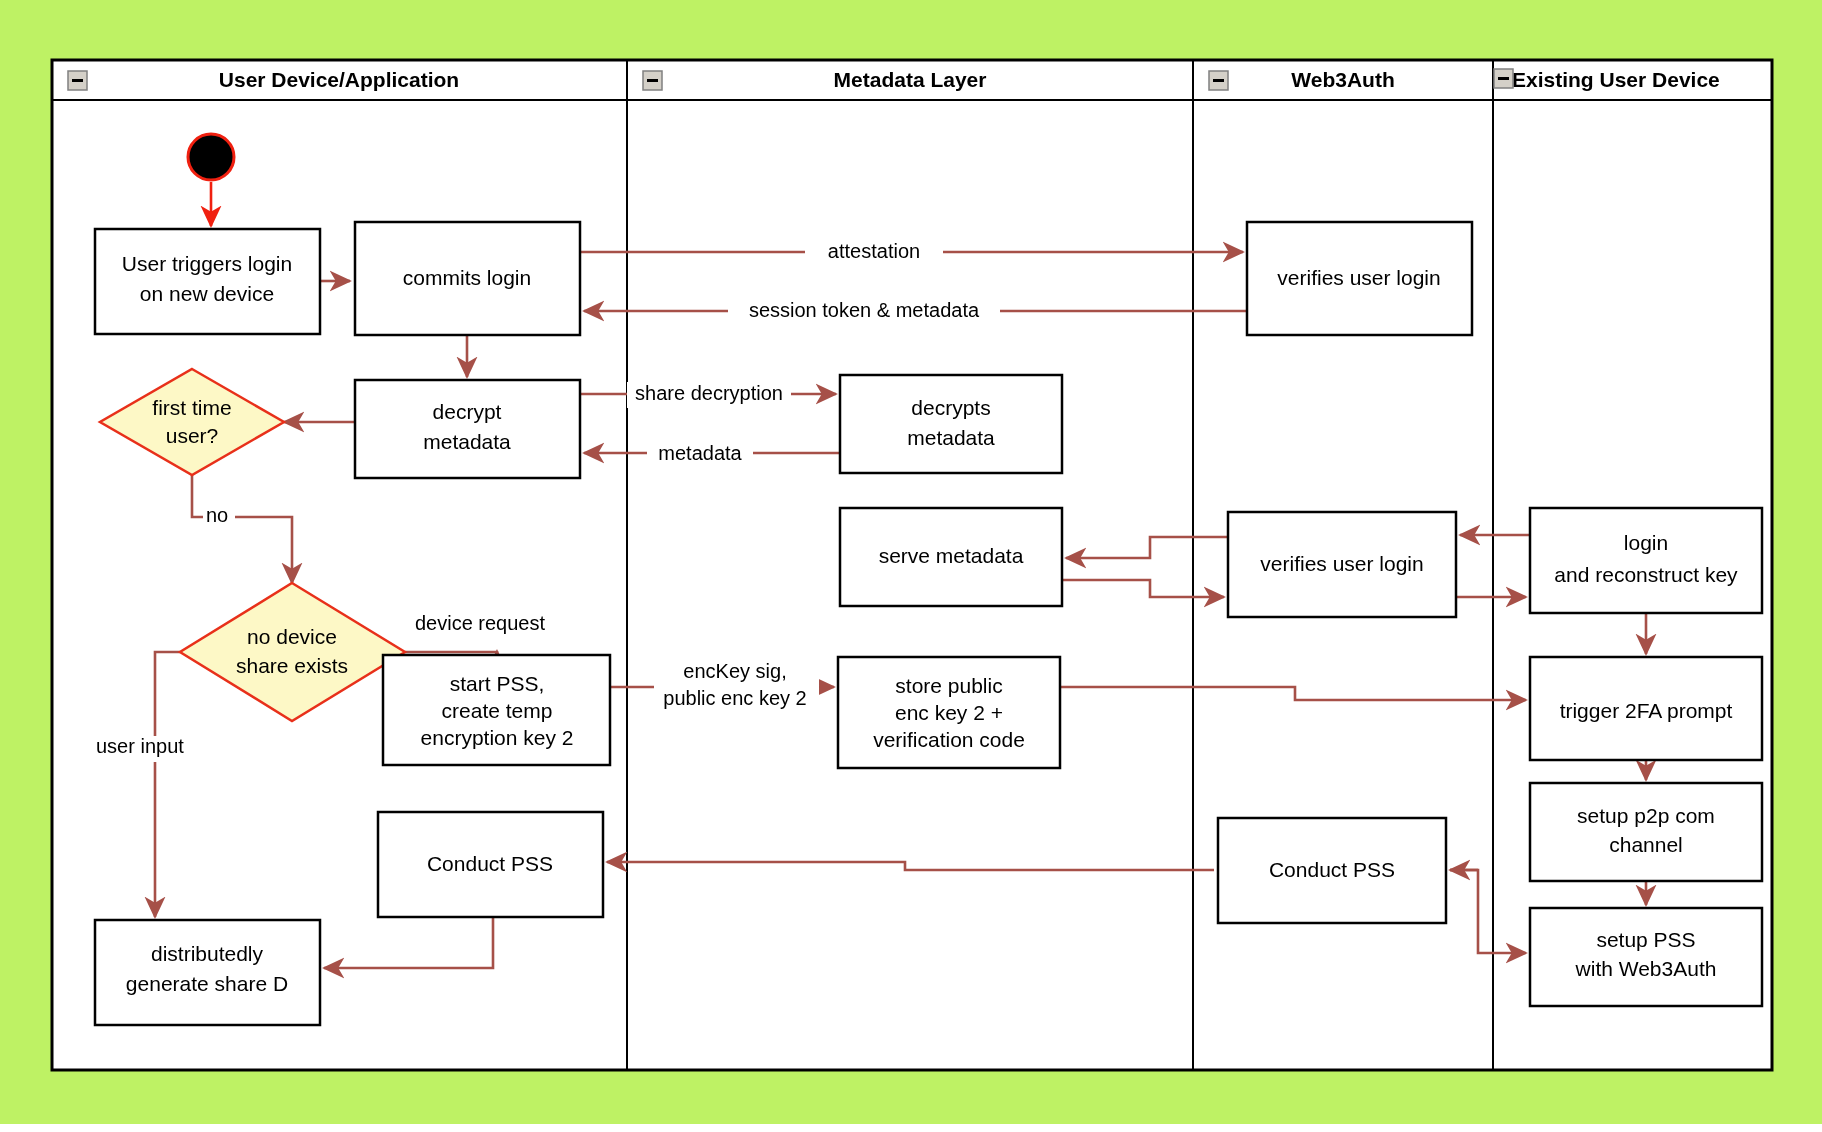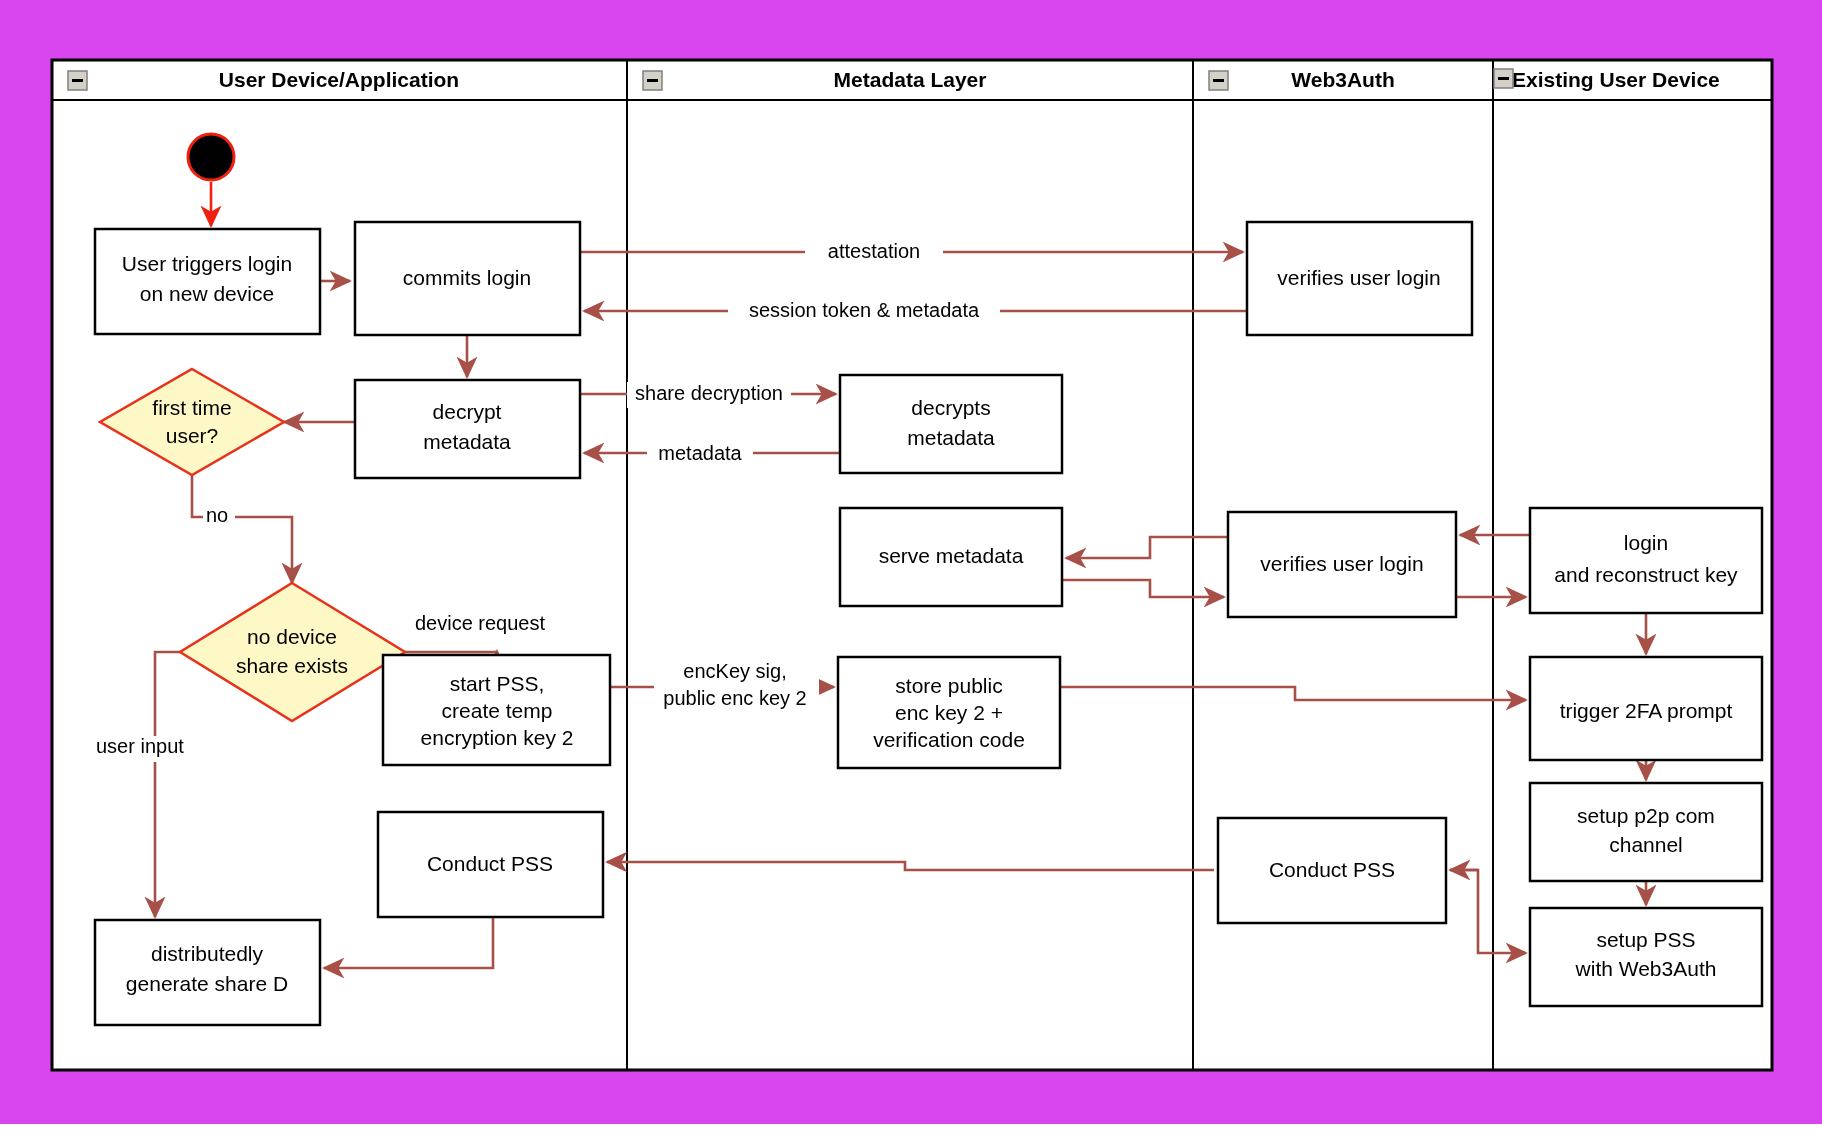--- a/index.html
+++ b/index.html
@@ -8,21 +8,21 @@
     background: #ffffff;
     width: 1822px;
     height: 1132px;
     overflow: hidden;
     font-family: "Liberation Sans", sans-serif;
   }
   #canvas {
     position: relative;
     width: 1822px;
     height: 1124px;
-    background: #d946ef;
+    background: #bef264;
   }
   svg#diagram {
     position: absolute;
     left: 0;
     top: 0;
     width: 1822px;
     height: 1132px;
     shape-rendering: geometricPrecision;
   }
   .lane-rect {

